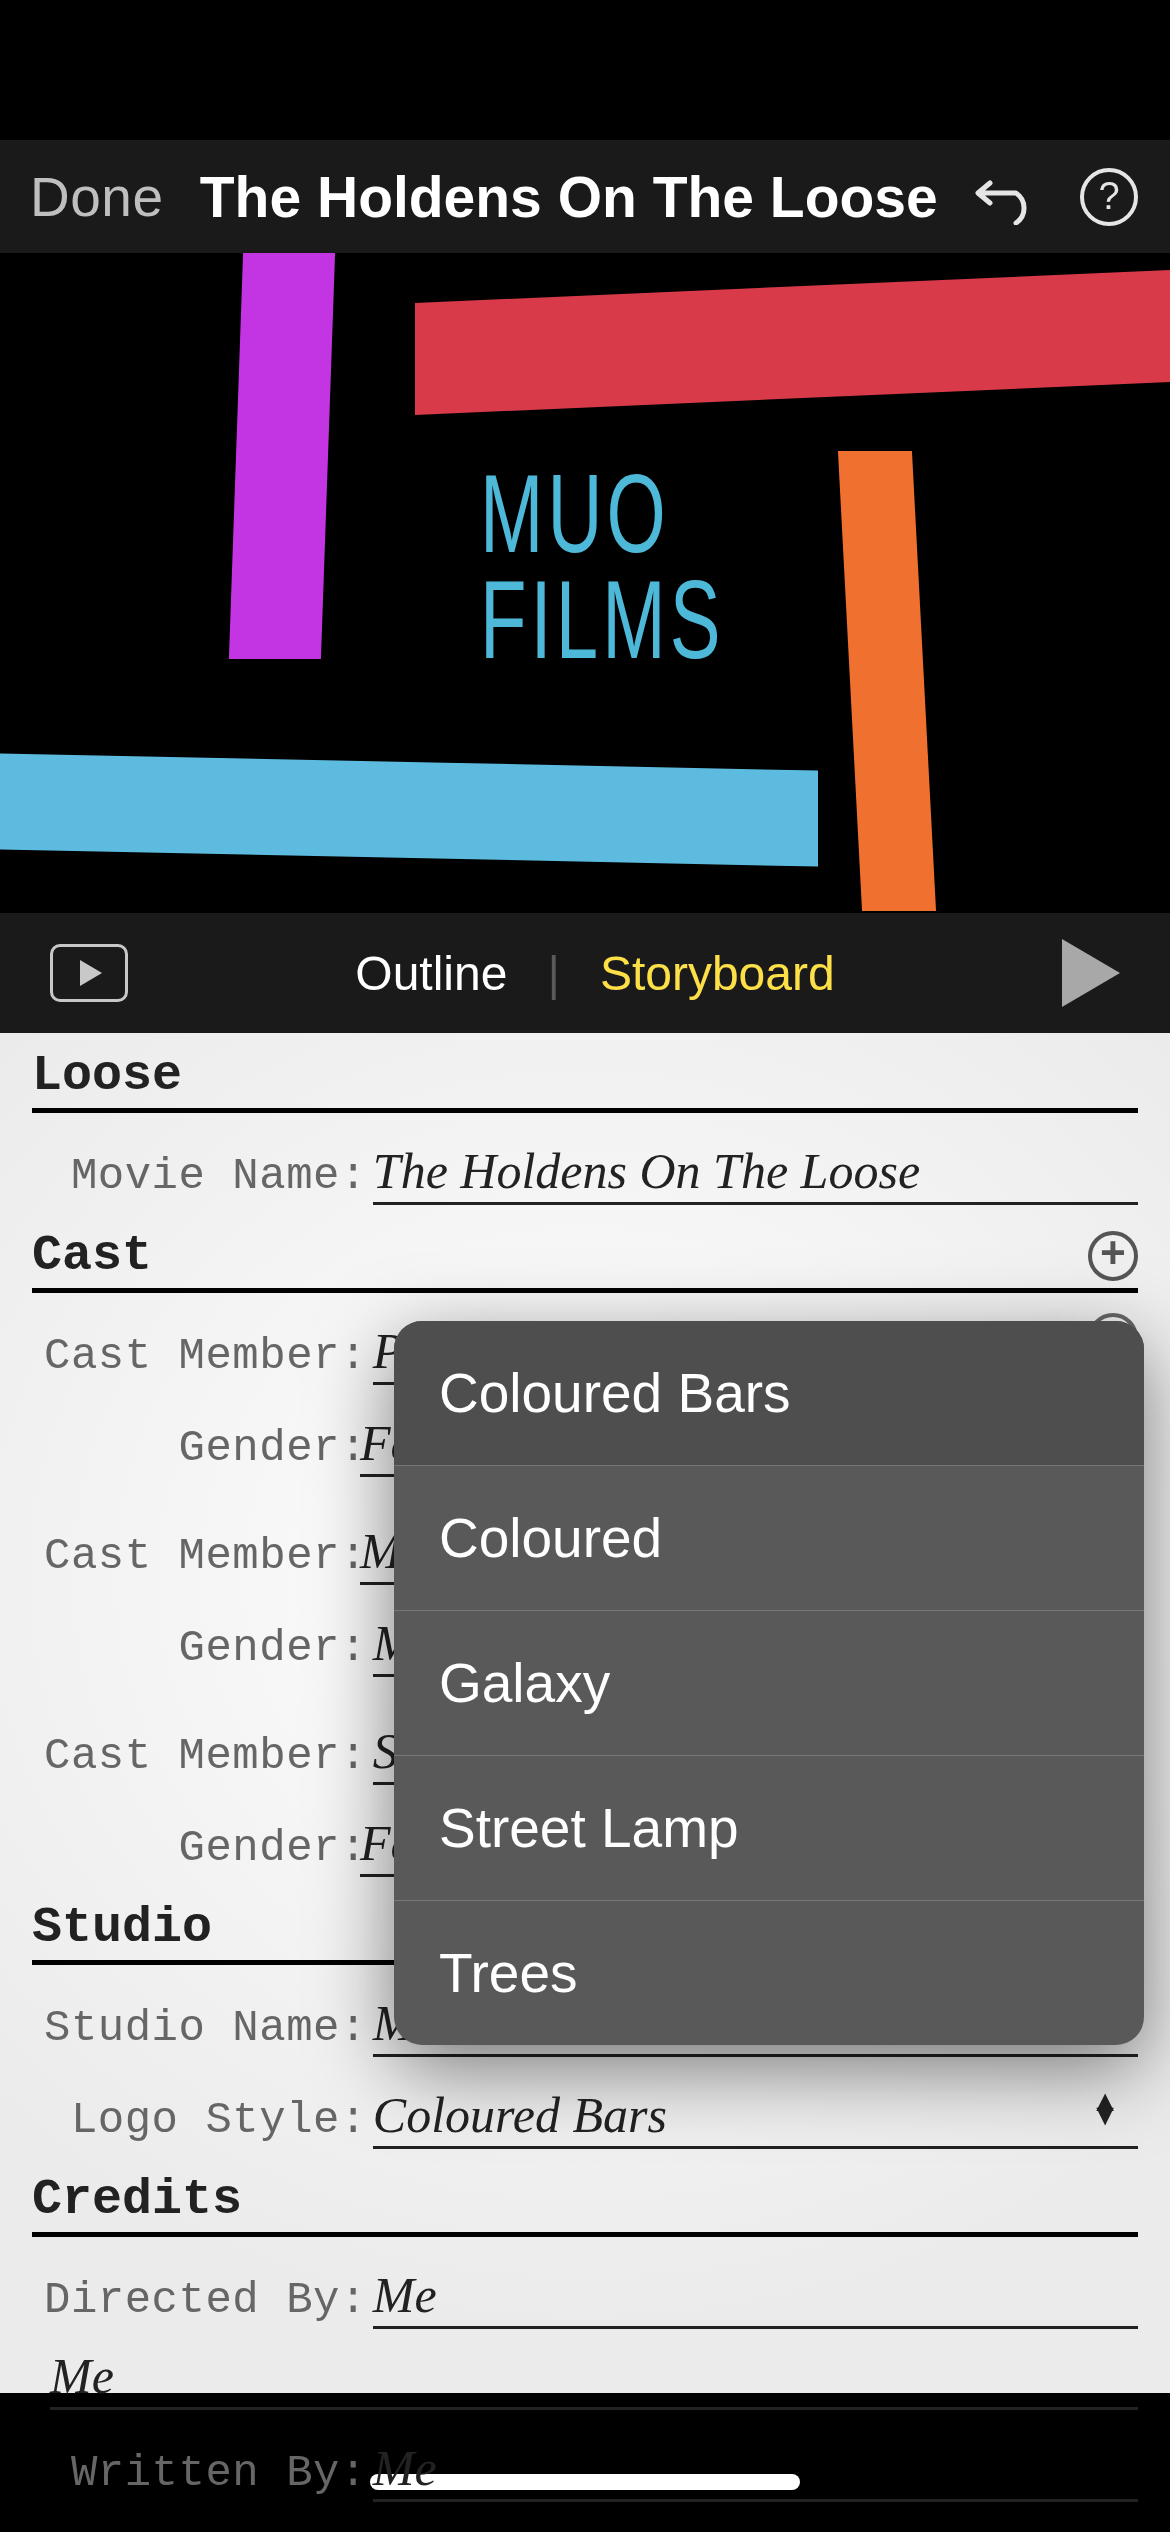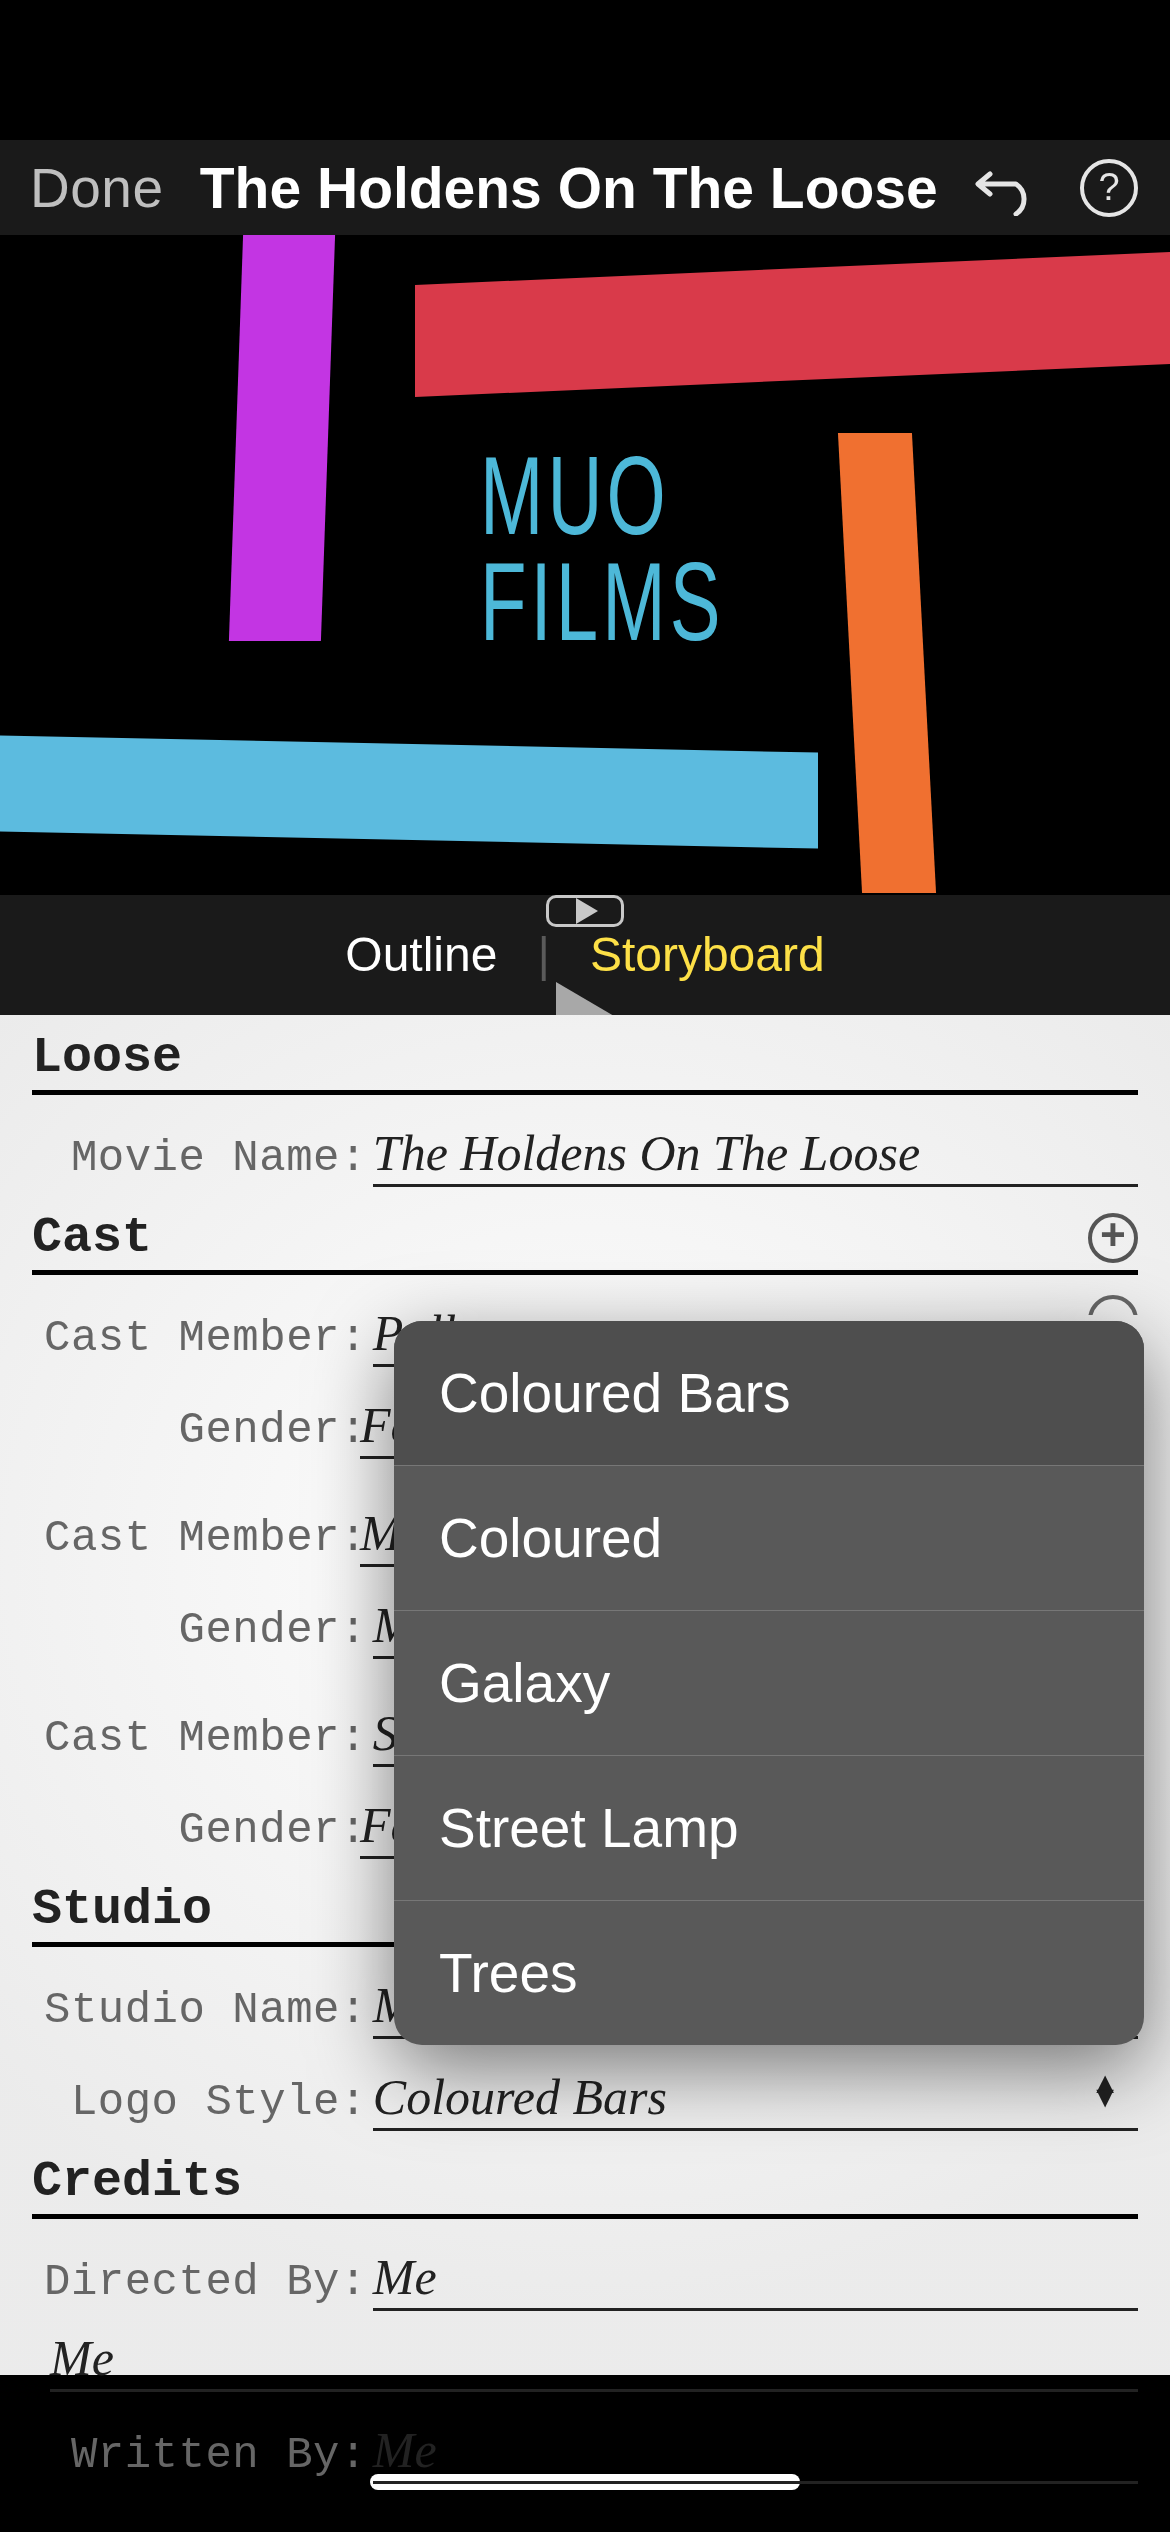--- a/index.html
+++ b/index.html
@@ -1,30 +1,30 @@
 <!DOCTYPE html>
 <html><head>
 <meta charset="utf-8">
 <style>
   * { box-sizing: border-box; margin: 0; padding: 0; }
   html, body { width: 1170px; height: 2532px; background: #000; font-family: -apple-system, "Helvetica Neue", Arial, sans-serif; overflow: hidden; }
   .statusbar { height: 140px; background: #000; }
-  .navbar { height: 95px; background: #1a1a1a; display: flex; align-items: center; padding: 0 30px; }
+  .navbar { height: 113px; background: #1a1a1a; display: flex; align-items: center; padding: 0 30px; }
   .nav-done { color: #bfbfbf; font-size: 55px; font-weight: 400; letter-spacing: 0.5px; flex: 0 0 auto; }
   .nav-title { color: #fff; font-size: 57px; font-weight: 600; flex: 1; text-align: center; }
   .nav-icons { display: flex; align-items: center; gap: 38px; flex: 0 0 auto; }
   .undo-icon, .help-icon { stroke: #e5e5e5; fill: none; }
   .video-area { height: 660px; background: #000; position: relative; overflow: hidden; }
   .bar { position: absolute; }
   .bar-purple { left: 236px; top: 0; width: 92px; height: 406px; background: #c335e3; transform: skewX(-2deg); }
   .bar-red    { left: 415px; top: 50px; width: 760px; height: 112px; background: #d93a4a; transform: skewY(-2.5deg); transform-origin: left; }
   .bar-orange { left: 850px; top: 198px; width: 74px; height: 460px; background: #f07030; transform: skewX(3deg); }
   .bar-blue   { left: -20px; top: 500px; width: 838px; height: 96px; background: #5cbbdf; transform: skewY(1.2deg); transform-origin: left; }
   .muo { position: absolute; left: 480px; top: 208px; color: #4db8d8; font-size: 112px; line-height: 0.95; letter-spacing: 6px; font-weight: 300; font-family: "Helvetica Neue", Arial, sans-serif; font-stretch: condensed; transform: scaleX(0.68); transform-origin: left; }
-  .controlbar { height: 120px; background: #1a1a1a; display: flex; align-items: center; padding: 0 50px; color: #d8d8d8; font-size: 48px; flex-direction: column; }
+  .controlbar { height: 120px; background: #1a1a1a; display: flex; align-items: center; padding: 0 50px; color: #d8d8d8; font-size: 48px; }
   .record-btn { width: 78px; height: 58px; border: 3px solid #c8c8c8; border-radius: 10px; display: flex; align-items: center; justify-content: center; }
   .record-tri { width: 0; height: 0; border-left: 22px solid #c8c8c8; border-top: 13px solid transparent; border-bottom: 13px solid transparent; margin-left: 4px; }
   .tabs { flex: 1; display: flex; justify-content: center; align-items: center; gap: 40px; font-size: 48px; }
   .tab-active { color: #fff; }
   .tab-sep { color: #5a5a5a; }
   .tab-inactive { color: #fde047; }
   .play-tri { width: 0; height: 0; border-left: 58px solid #a8a8a8; border-top: 34px solid transparent; border-bottom: 34px solid transparent; }
   .sheet { background: #fafafa; height: 1360px; padding: 8px 32px 0 32px; color: #222; position: relative; }
   .sheet::before { content:""; position:absolute; inset:0; background: radial-gradient(ellipse 70% 55% at 50% 40%, rgba(255,255,255,0.9), rgba(0,0,0,0.06)); pointer-events:none; }
   .section-head { font-family: "Courier New", monospace; font-size: 50px; font-weight: 700; border-bottom: 5px solid #000; padding: 6px 0 4px 0; display:flex; align-items:center; justify-content:space-between; position:relative; z-index:1; }

